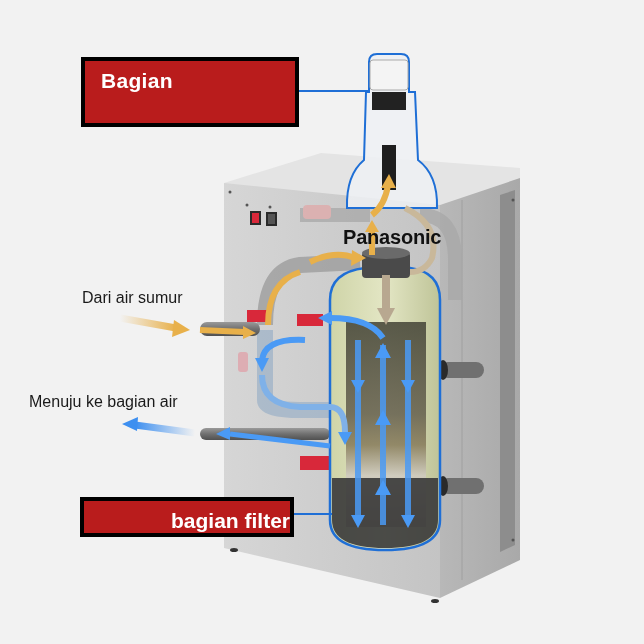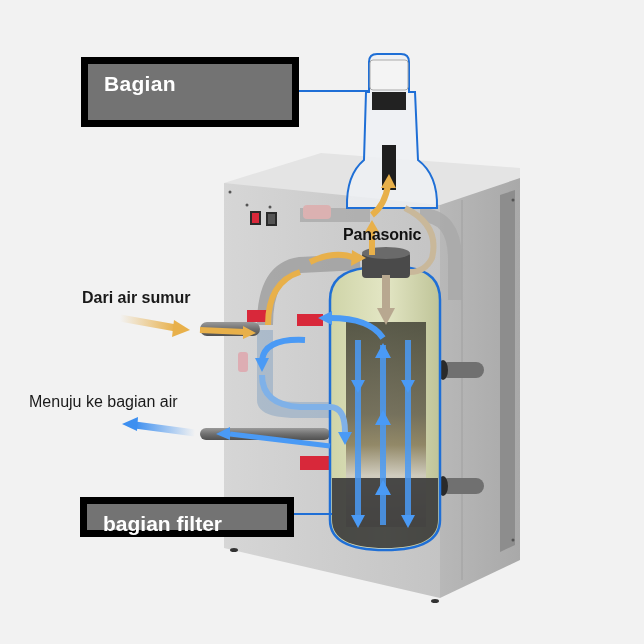--- a/index.html
+++ b/index.html
@@ -1,25 +1,25 @@
 <!DOCTYPE html>
 <html><head>
 <meta charset="utf-8">
 <style>
   html,body{margin:0;padding:0;}
   body{width:644px;height:644px;background:#f2f2f2;position:relative;overflow:hidden;font-family:"Liberation Sans",sans-serif;}
   .stage{position:absolute;left:0;top:0;width:644px;height:644px;}
   svg.art{position:absolute;left:0;top:0;}
-  .label-box{position:absolute;background:#737373;color:#fff;font-weight:bold;box-sizing:border-box;border:7px solid #000000;}
+  .label-box{position:absolute;background:#b91c1c;color:#fff;font-weight:bold;box-sizing:border-box;border:4px solid #000000;}
   .label-pre{left:81px;top:57px;width:218px;height:70px;padding:6px 0 0 16px;font-size:21px;line-height:27px;letter-spacing:0.3px;}
-  .label-filter{left:80px;top:497px;width:214px;height:40px;padding:6px 0 0 16px;font-size:21px;line-height:27px;}
+  .label-filter{left:80px;top:497px;width:214px;height:40px;padding:6px 0 0 16px;font-size:21px;line-height:27px;text-align:right;}
   .caption{position:absolute;color:#1a1a1a;font-size:16px;}
-  .cap-in{left:82px;top:289px;font-weight:bold;}
+  .cap-in{left:82px;top:289px;}
   .cap-out{left:29px;top:393px;}
-  .brand{position:absolute;left:343px;top:226px;font-size:16px;font-weight:bold;color:#111;letter-spacing:-0.2px;}
+  .brand{position:absolute;left:343px;top:226px;font-size:20px;font-weight:bold;color:#111;letter-spacing:-0.2px;}
 </style>
 </head>
 <body>
 
 <div class="stage">
   <svg class="art" width="644" height="644" viewBox="0 0 644 644">
     <defs>
       <linearGradient id="cabFront" x1="0" y1="0" x2="1" y2="0">
         <stop offset="0" stop-color="#d6d6d6"></stop>
         <stop offset="1" stop-color="#c4c4c4"></stop>

